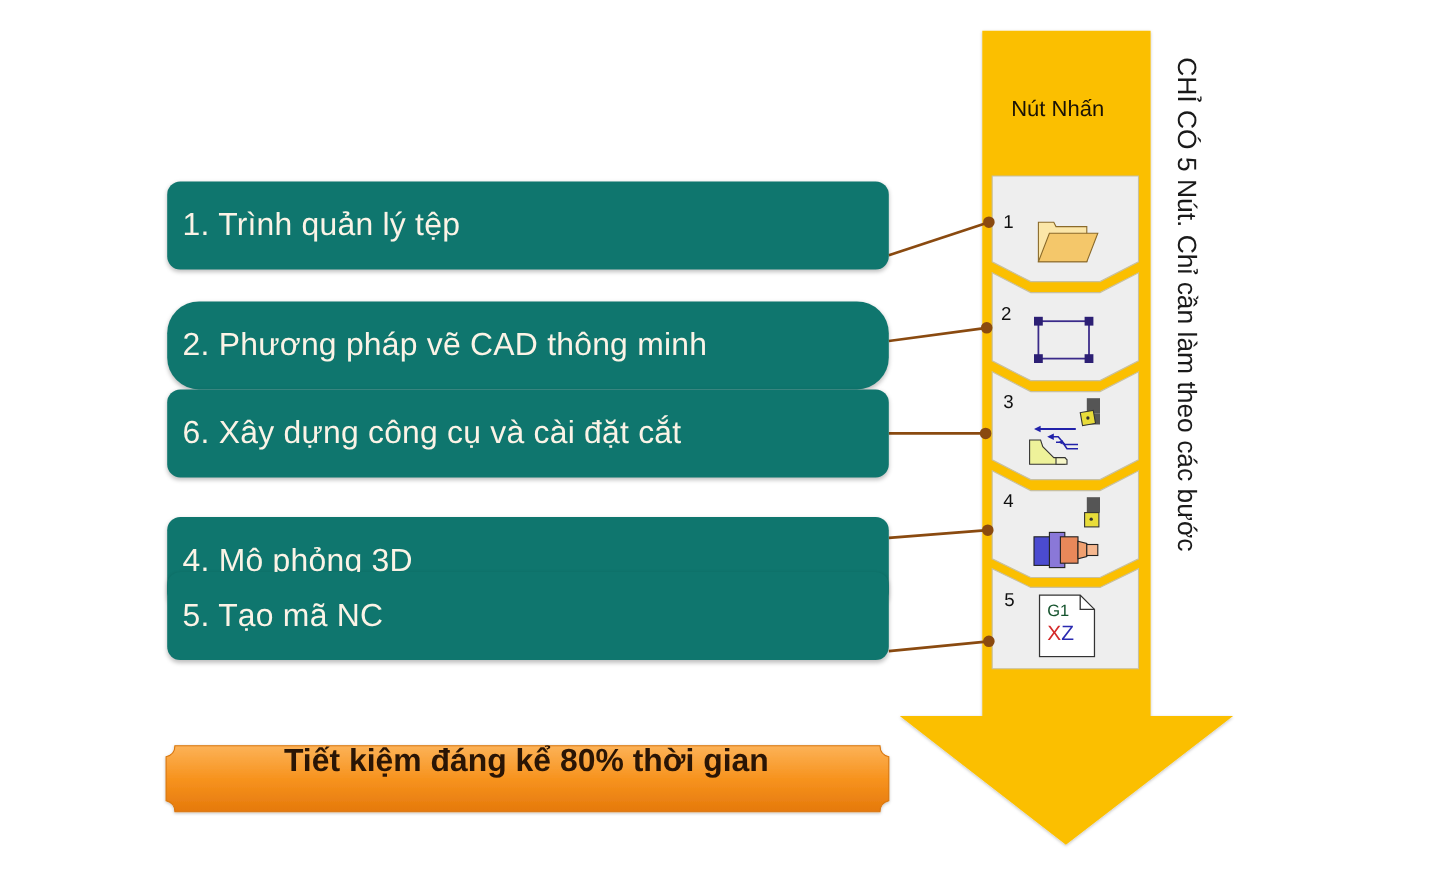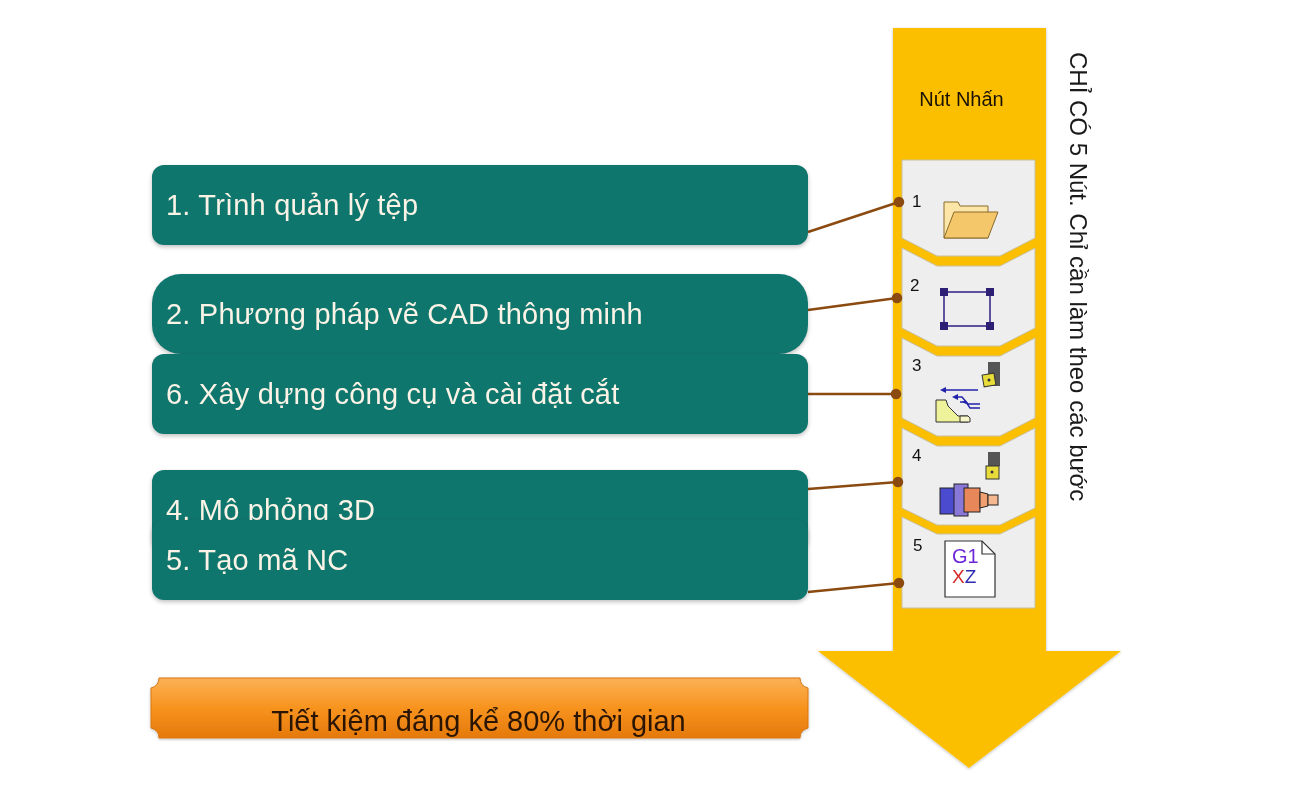--- a/index.html
+++ b/index.html
@@ -9,21 +9,21 @@
               border-radius:12px; box-shadow: 0 2px 4px rgba(0,0,0,0.25);
               display:flex; align-items:center; box-sizing:border-box; padding-left:14px; }
   .step-box span { color:#fbf3e6; font-size:29px; letter-spacing:0.2px; white-space:nowrap; }
   #arrow-svg { position:absolute; left:0; top:0; }
   .btn-num { position:absolute; font-size:17px; color:#111; font-family:"Liberation Sans", sans-serif; }
   .title-label { position:absolute; left:893px; top:88px; width:137px; text-align:center;
                  font-size:20px; color:#1a1206; }
   .vertical-text { position:absolute; left:1052px; top:52px; width:40px; height:500px;
                    writing-mode:vertical-rl; font-size:24px; color:#1a1a1a; white-space:nowrap; }
   .savings { position:absolute; left:149px; top:676px; width:659px; height:62px;
-             display:flex; align-items:flex-end; justify-content:center; }
+             display:flex; align-items:flex-start; justify-content:center;font-weight:bold; }
   .savings span { position:relative; font-size:29px; color:#2a1505; }
   .icon { position:absolute; }
 </style>
 </head>
 <body>
 
 <svg id="arrow-svg" width="1299" height="800">
   <defs>
     <filter id="sh" x="-5%" y="-5%" width="110%" height="110%">
       <feDropShadow dx="0" dy="1" stdDeviation="1.5" flood-opacity="0.25"></feDropShadow>
@@ -124,21 +124,21 @@
   <rect x="28" y="38" width="16" height="24" fill="#e8885a" stroke="#222" stroke-width="1"></rect>
   <path d="M44,42 L52,44 L52,56 L44,58 Z" fill="#f0a070" stroke="#222" stroke-width="1"></path>
   <rect x="52" y="45" width="10" height="10" fill="#f6b890" stroke="#222" stroke-width="1"></rect>
 </svg>
 
 <div class="icon" style="left:944px; top:540px; width:52px; height:58px;">
   <svg width="52" height="58" viewBox="0 0 52 58" style="position:absolute; left:0; top:0;">
     <path d="M1,1 L38,1 L51,14 L51,57 L1,57 Z" fill="#ffffff" stroke="#333" stroke-width="1.2"></path>
     <path d="M38,1 L38,14 L51,14" fill="none" stroke="#333" stroke-width="1.2"></path>
   </svg>
-  <div style="position:absolute; left:8px; top:6px; font-size:20px; color:#6d28d9; line-height:20px;">
+  <div style="position:absolute; left:8px; top:6px; font-size:15px; color:#14532d; line-height:20px;">
     <span>G1</span>
   </div>
   <div style="position:absolute; left:8px; top:27px; font-size:19px; line-height:20px;">
     <span style="color:#d42a2a;">X</span><span style="color:#2a2ab0;">Z</span>
   </div>
 </div>
 
 <div class="savings">
   <span>Tiết kiệm đáng kể 80% thời gian</span>
 </div>

